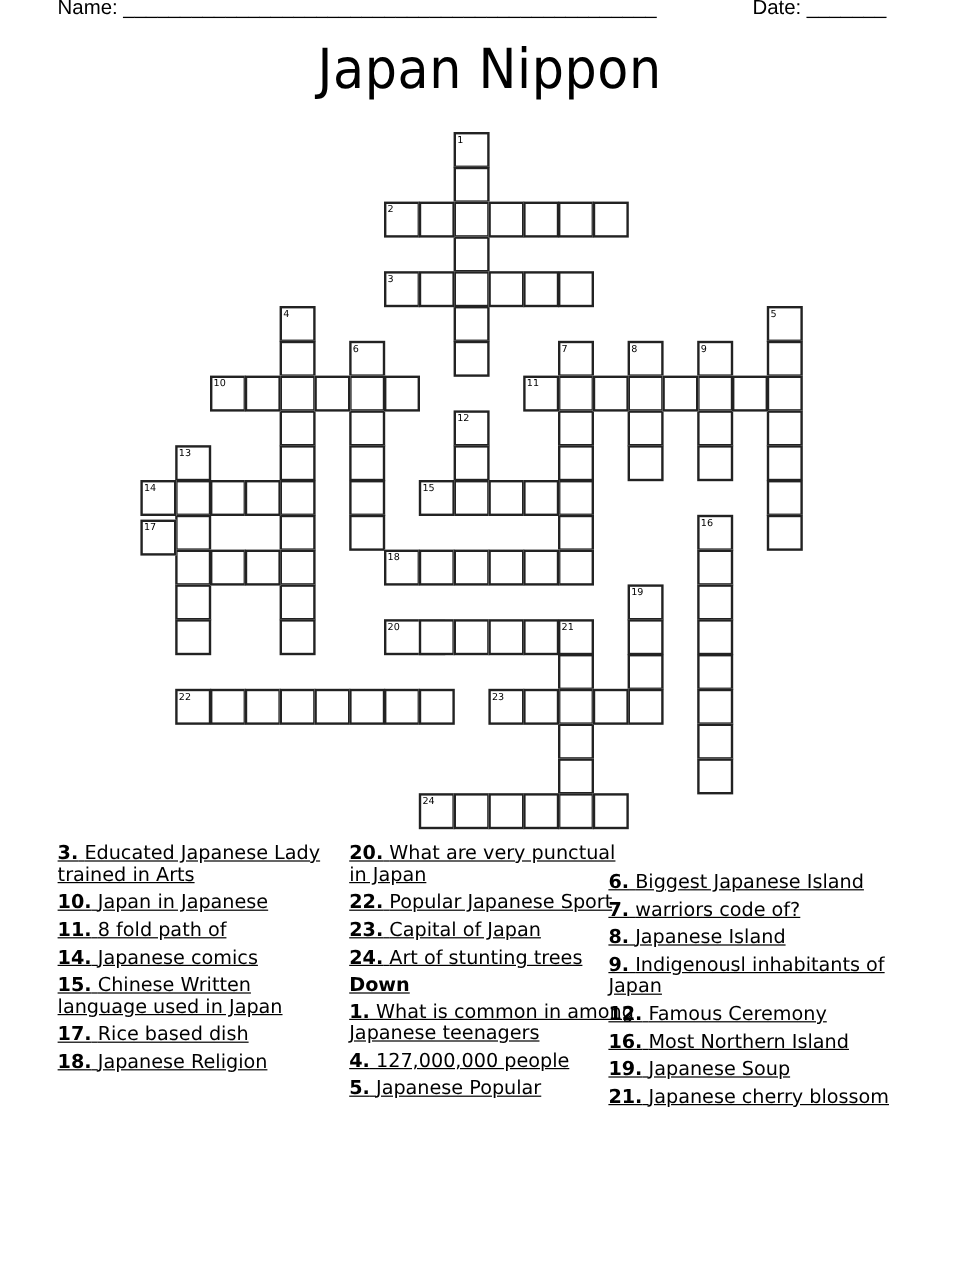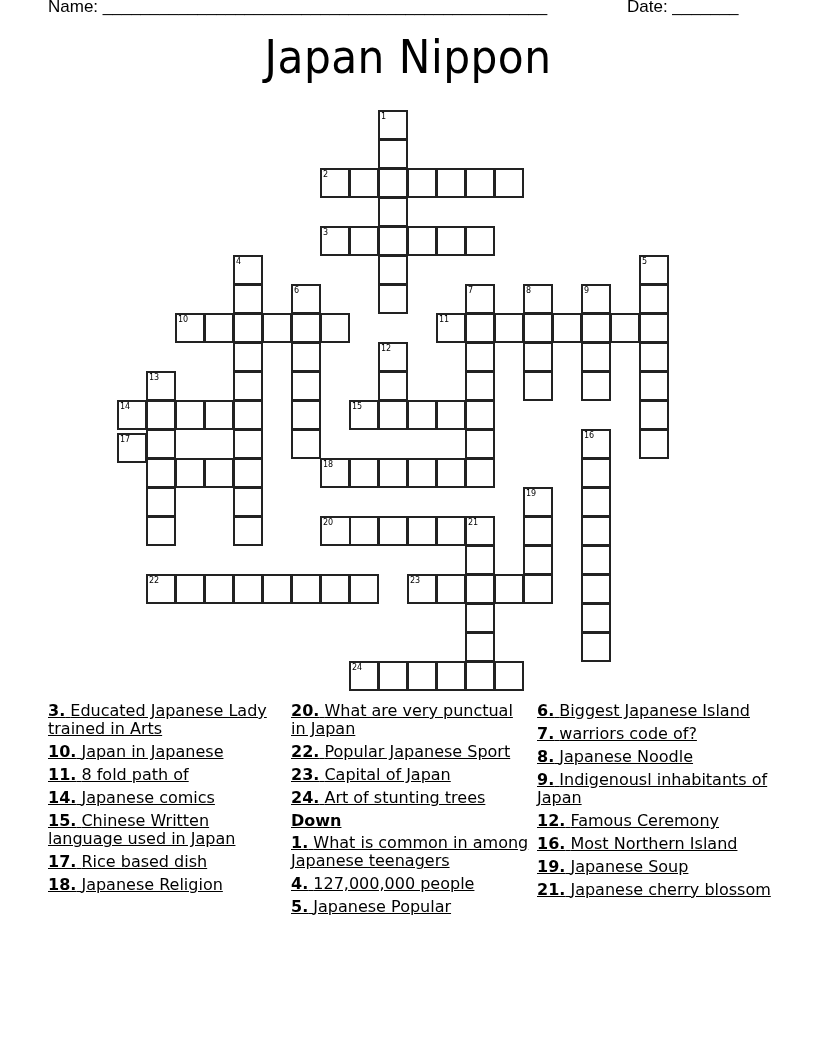--- a/index.html
+++ b/index.html
@@ -6,21 +6,21 @@
   body { width: 816px; height: 1056px; position: relative; overflow: hidden; color: #000; }
   .header-line { position: absolute; top: -3px; left: 48px; font-family: "Liberation Sans", sans-serif; font-size: 17px; white-space: pre; }
   .date-line { position: absolute; top: -3px; left: 627px; font-family: "Liberation Sans", sans-serif; font-size: 17px; white-space: pre; }
   .title { position: absolute; top: 30px; left: 0; width: 816px; text-align: center; font-family: "DejaVu Sans", sans-serif; font-size: 46px; font-weight: normal; letter-spacing: 0.5px; transform: scaleX(0.92); }
   .grid { position: absolute; left: 0; top: 0; width: 816px; height: 700px; }
   .cell { position: absolute; width: 29px; height: 29px; box-sizing: border-box; border: 2px solid #222; background: #fff; }
   .cell-num { position: absolute; left: 1px; top: 0px; font-family: "DejaVu Sans", sans-serif; font-size: 8px; line-height: 9px; color: #000; }
   .clues { position: absolute; top: 702px; font-family: "DejaVu Sans", sans-serif; font-size: 16px; line-height: 18px; }
   .col1 { left: 48px; width: 240px; }
   .col2 { left: 291px; width: 240px; }
-  .col3 { left: 537px; width: 240px; }
+  .col3 { left: 507px; width: 240px; margin-top: 24px; }
   .clue { margin-bottom: 5px; text-decoration: underline; }
   .heading { text-decoration: underline; font-weight: bold; margin-bottom: 4px; }
   .clue-num { font-weight: bold; }
 </style>
 </head>
 <body>
 
 <div class="header-line">Name: _______________________________________________</div>
 <div class="date-line">Date: _______</div>
 
@@ -220,19 +220,19 @@
   <div class="clue"><span class="clue-num">24.</span> <span>Art of stunting trees</span></div>
   <div class="heading">Down</div>
   <div class="clue"><span class="clue-num">1.</span> <span>What is common in among Japanese teenagers</span></div>
   <div class="clue"><span class="clue-num">4.</span> <span>127,000,000 people</span></div>
   <div class="clue"><span class="clue-num">5.</span> <span>Japanese Popular</span></div>
 </div>
 
 <div class="clues col3">
   <div class="clue"><span class="clue-num">6.</span> <span>Biggest Japanese Island</span></div>
   <div class="clue"><span class="clue-num">7.</span> <span>warriors code of?</span></div>
-  <div class="clue"><span class="clue-num">8.</span> <span>Japanese Noodle</span></div>
+  <div class="clue"><span class="clue-num">8.</span> <span>Japanese Island</span></div>
   <div class="clue"><span class="clue-num">9.</span> <span>Indigenousl inhabitants of Japan</span></div>
   <div class="clue"><span class="clue-num">12.</span> <span>Famous Ceremony</span></div>
   <div class="clue"><span class="clue-num">16.</span> <span>Most Northern Island</span></div>
   <div class="clue"><span class="clue-num">19.</span> <span>Japanese Soup</span></div>
   <div class="clue"><span class="clue-num">21.</span> <span>Japanese cherry blossom</span></div>
 </div>
 
 </body></html>

